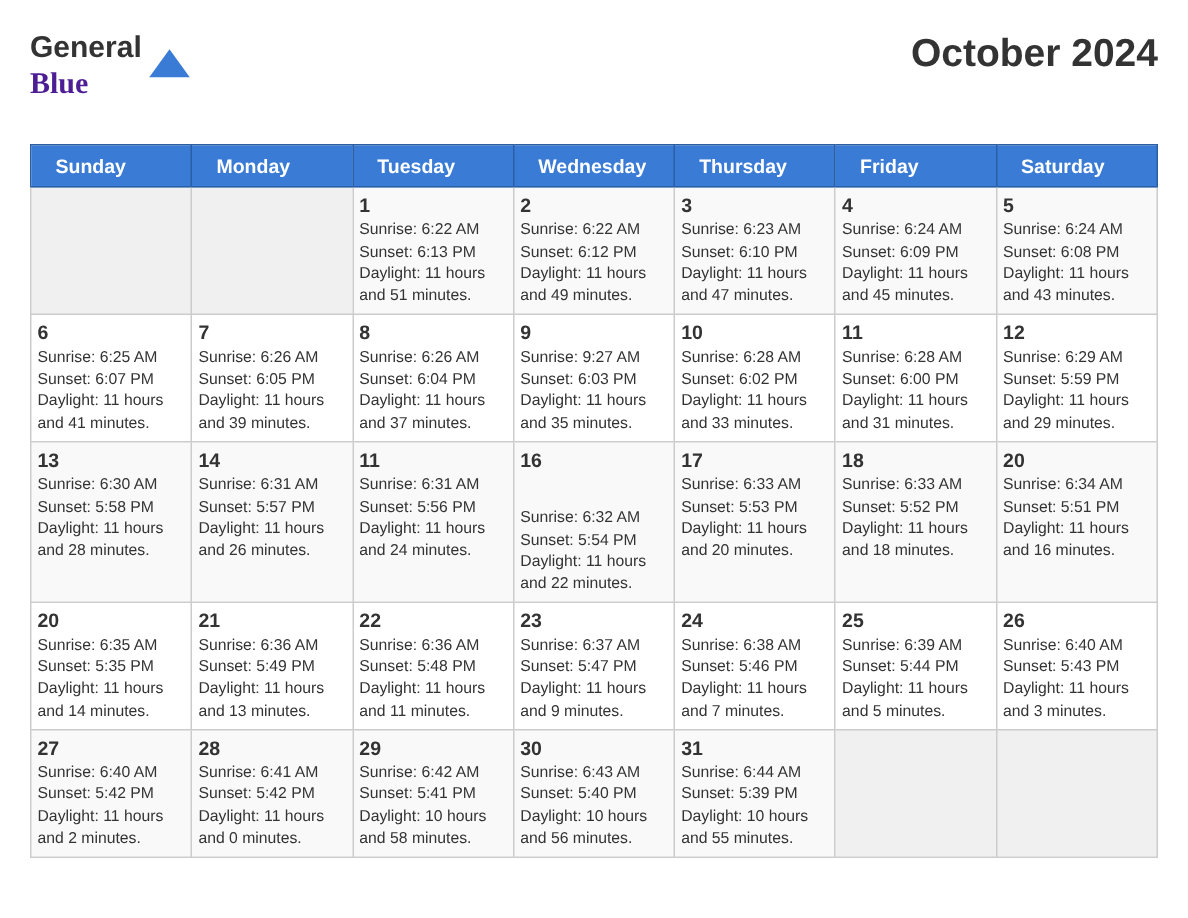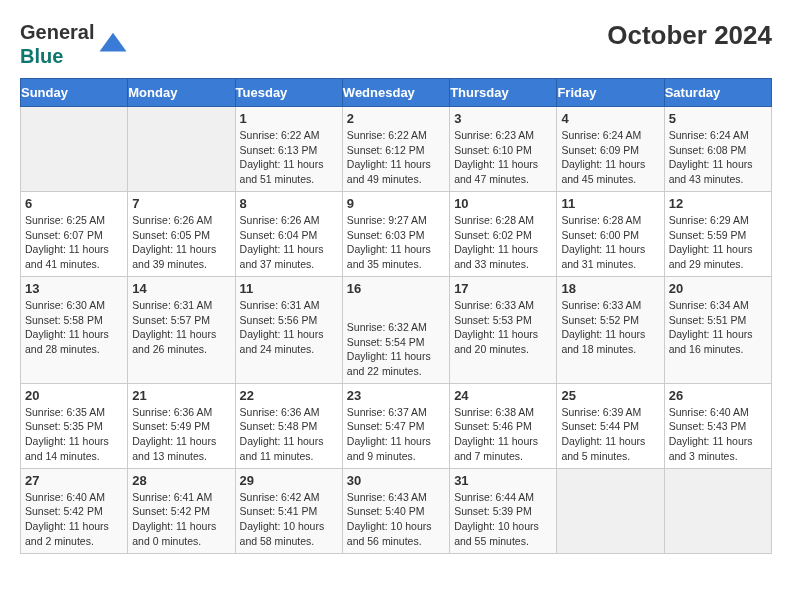--- a/index.html
+++ b/index.html
@@ -7,21 +7,21 @@
       font-family: Arial, sans-serif;
       background: #fff;
       width: 792px;
       min-height: 612px;
       padding: 20px;
     }
     .header-area {
       display: flex;
       justify-content: space-between;
       align-items: flex-start;
-      margin-bottom: 10px;
+      margin-bottom: 28px;
     }
     .logo {
       display: flex;
       align-items: center;
     }
     .logo-icon {
       width: 30px;
       height: 30px;
       margin-left: 4px;
     }
@@ -38,21 +38,21 @@
       color: #555;
     }
     table {
       width: 100%;
       border-collapse: collapse;
       font-size: 11px;
     }
     thead tr th {
       background-color: #3a7bd5;
       color: #fff;
-      padding: 6px 0;
+      padding: 6px 16px;
       text-align: left;
       font-size: 13px;
       font-weight: bold;
       border: 1px solid #2a5fa5;
     }
     tbody tr td {
       border: 1px solid #ccc;
       vertical-align: top;
       padding: 4px 4px;
       min-height: 80px;
@@ -82,21 +82,21 @@
       background: #f0f0f0 !important;
     }
   </style>
 </head>
 <body>
 
 <div class="header-area">
   <div class="logo">
     <div style="font-size:20px; font-weight:bold; color:#333; line-height:1.2;">
       <span style="color:#333;">General</span><br>
-      <span style="color:#0f766e;">Blue</span>
+      <span style="color:#4c1d95;font-family:Liberation Serif, serif;">Blue</span>
     </div>
     <svg class="logo-icon" viewBox="0 0 40 40" xmlns="http://www.w3.org/2000/svg">
       <polygon points="20,5 38,30 2,30" fill="#3a7bd5"></polygon>
     </svg>
   </div>
   <div class="title-area">
     <div class="month-title">October 2024</div>
   </div>
 </div>
 

